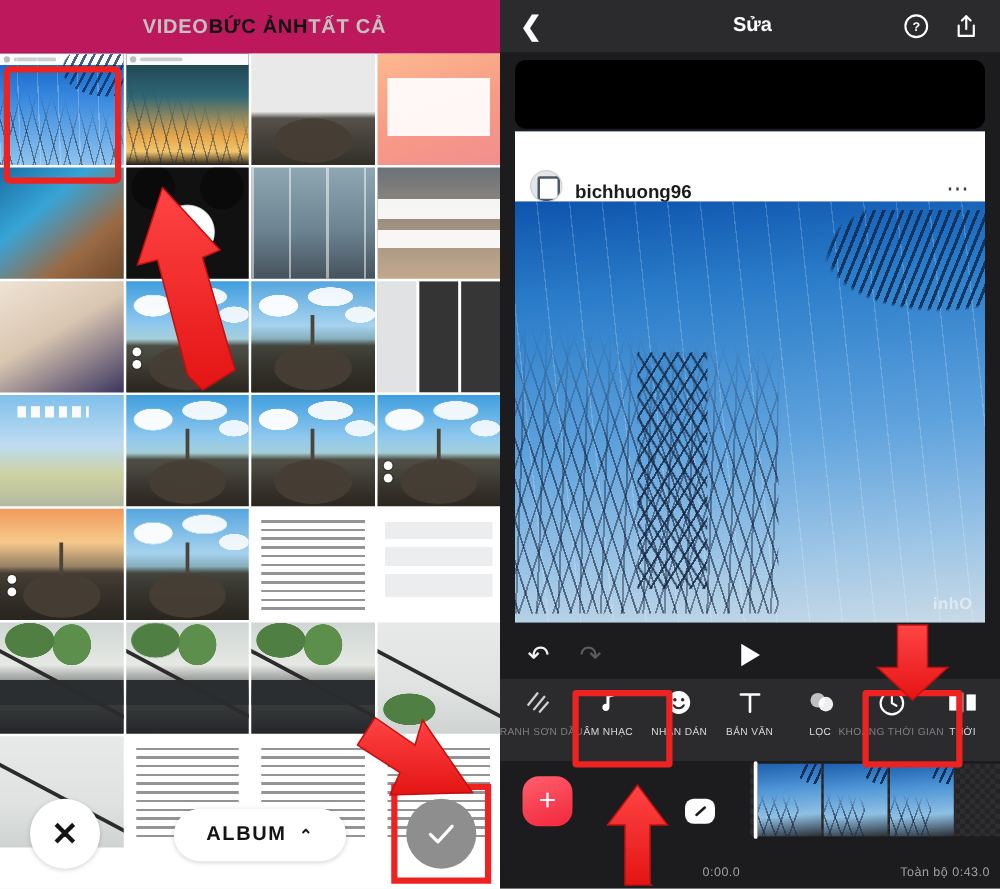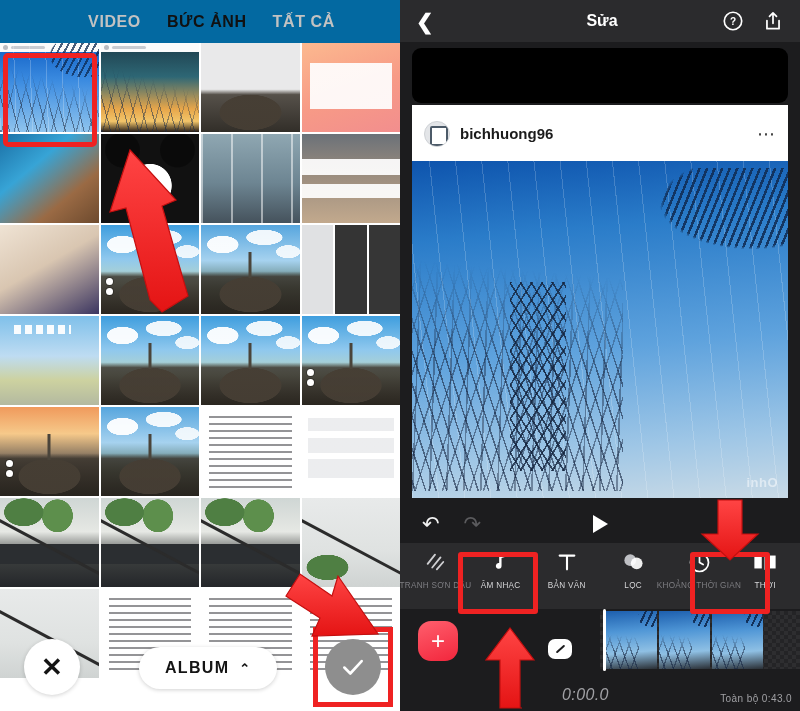--- a/index.html
+++ b/index.html
@@ -16,22 +16,21 @@
     position: relative;
     width: 400px; height: 711px;
     background: #ffffff;
     overflow: hidden;
   }
   #picker-tabs {
     height: 43px;
     display: flex;
     align-items: center;
     justify-content: center;
-    gap: 26px;
-    background: #0369a1;
+    background: #be185d;
     padding-left: 23px;
   }
   .ptab {
     font-size: 16px;
     letter-spacing: 0.6px;
     color: #c2c2c2;
     font-weight: 700;
   }
   .ptab.active { color: #111111; text-align: center; }
 
@@ -254,21 +253,21 @@
   }
   #post-card {
     position: relative;
     width: 100%; height: 393px;
     margin-top: 2px;
     background: linear-gradient(180deg,#1152a8 0%,#2f7fd0 18%,#4f9ade 48%,#8ec1e8 78%,#b9d6ea 100%);
     overflow: hidden;
   }
   #post-head {
     height: 57px; background: #ffffff;
-    display: flex; align-items: center; gap: 10px; padding: 0 12px;
+    display: flex; align-items: flex-end; gap: 10px; padding: 0 12px;
   }
   #post-avatar {
     width: 26px; height: 26px; border-radius: 50%;
     background: #e3e5e8;
     border: 1px solid #cfd2d6;
     position: relative; overflow: hidden;
   }
   #post-avatar::after {
     content: ""; position: absolute; left: 5px; top: 4px;
     width: 14px; height: 16px; background: #ffffff;
@@ -396,21 +395,21 @@
     width: 24px; height: 20px; border-radius: 7px;
     background: #ffffff;
     display: flex; align-items: center; justify-content: center;
   }
   #transition-btn i {
     display: block; width: 11px; height: 2px; background: #1c1c1e;
     transform: rotate(-42deg); border-radius: 1px;
   }
   #time-left {
     position: absolute; left: 162px; bottom: 6px;
-    font-size: 16px; color: #a0a0a4; letter-spacing: .4px; font-style: italic;
+    font-size: 10px; color: #a0a0a4; letter-spacing: .4px;
   }
   #time-total {
     position: absolute; right: 8px; bottom: 6px;
     font-size: 10px; color: #a0a0a4; letter-spacing: .4px;
   }
 
   
   .rbox {
     position: absolute; border: 5px solid #ef2222;
     pointer-events: none; z-index: 20; border-radius: 3px;
@@ -636,20 +635,31 @@
 
       <div class="tool">
         <div class="ticon">
           <svg width="22" height="24" viewBox="0 0 24 24" fill="#fff">
             <path d="M10 4.2 L18 2.2 L18 6 L12.6 7.6 L12.6 16.2 A3.1 3.1 0 1 1 10 13.2 Z"></path>
           </svg>
         </div>
         <div class="tlabel">ÂM NHẠC</div>
       </div>
 
+      <div class="tool">
+        <div class="ticon">
+          <svg width="22" height="22" viewBox="0 0 24 24">
+            <circle cx="12" cy="12" r="10" fill="#fff"></circle>
+            <circle cx="8.6" cy="9.6" r="1.5" fill="#2b2b2d"></circle>
+            <circle cx="15.4" cy="9.6" r="1.5" fill="#2b2b2d"></circle>
+            <path d="M7.6 14.4 A5 5 0 0 0 16.4 14.4" stroke="#2b2b2d" stroke-width="1.8" fill="none" stroke-linecap="round"></path>
+          </svg>
+        </div>
+        <div class="tlabel">NHÃN DÁN</div>
+      </div>
 
       <div class="tool">
         <div class="ticon">
           <svg width="22" height="22" viewBox="0 0 24 24">
             <path d="M4 5 H20 M12 5 V20" stroke="#fff" stroke-width="2.3" stroke-linecap="round"></path>
           </svg>
         </div>
         <div class="tlabel">BẢN VĂN</div>
       </div>
 

